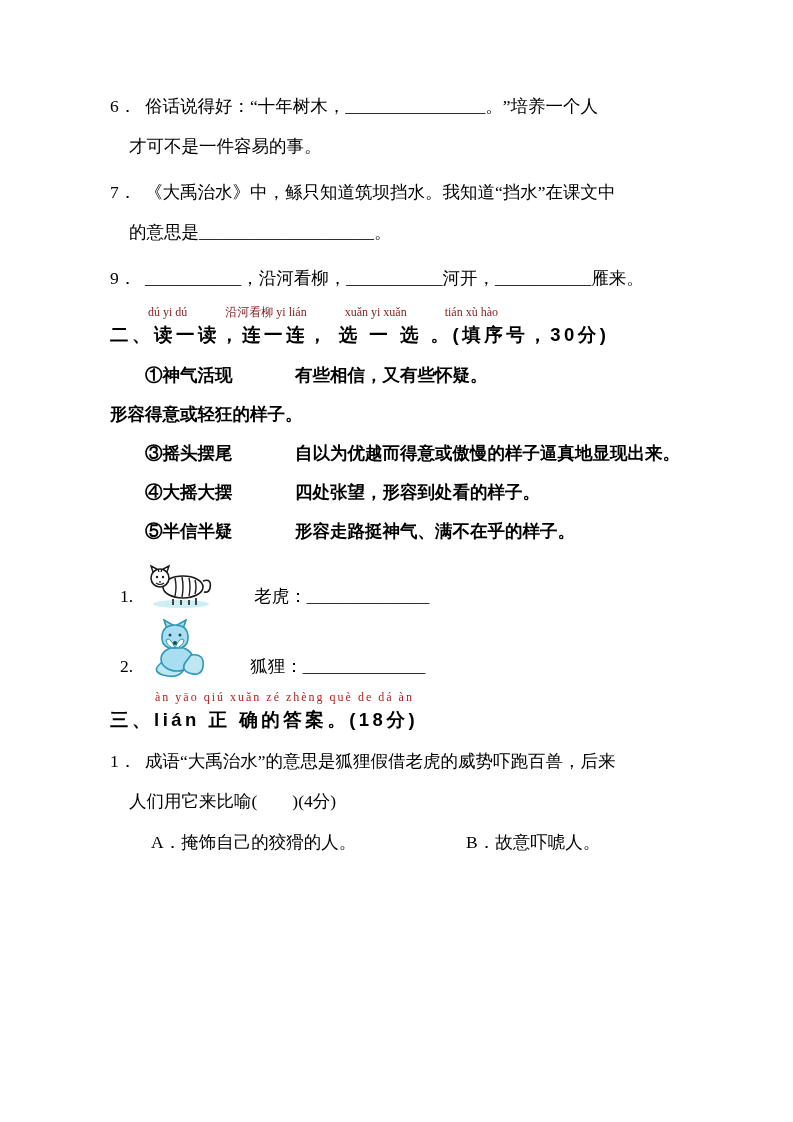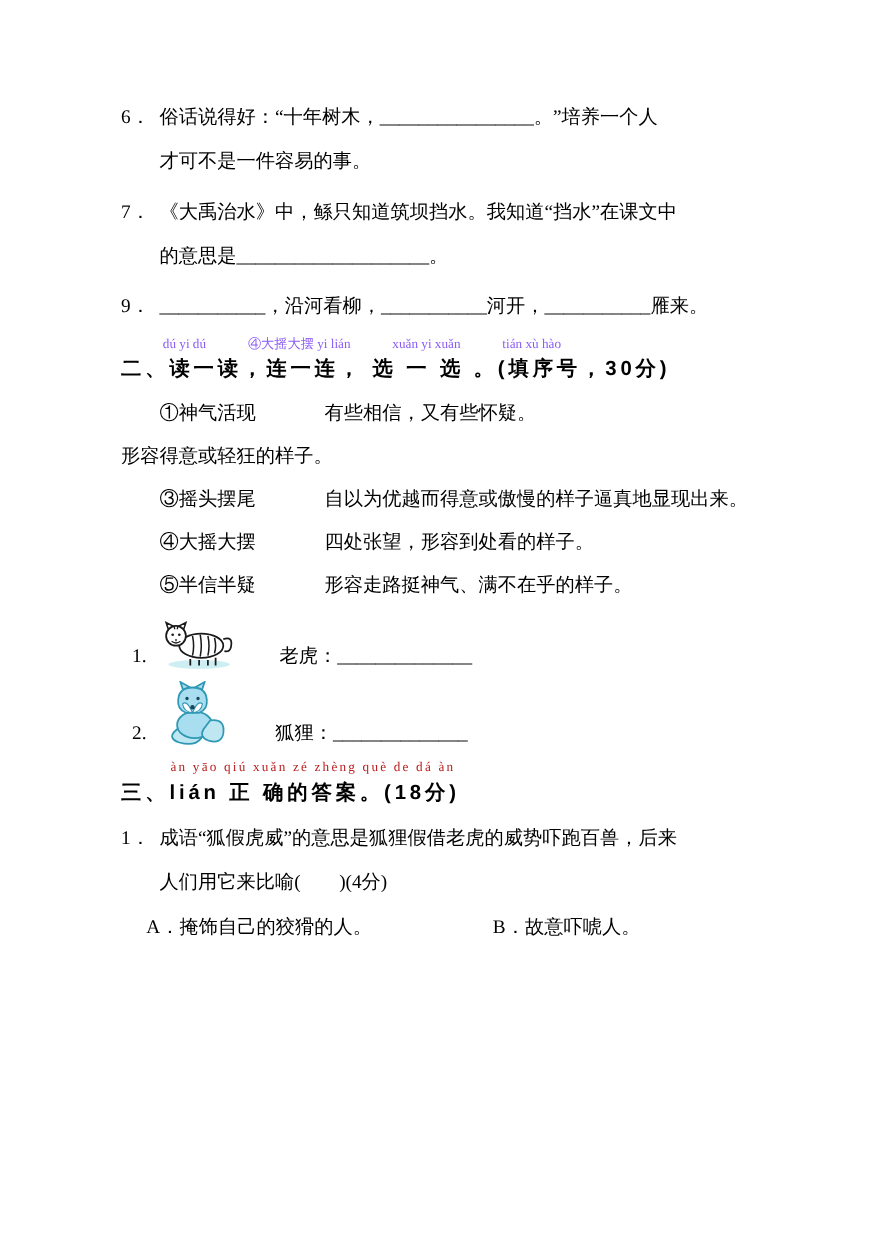--- a/index.html
+++ b/index.html
@@ -3,39 +3,39 @@
 <meta charset="utf-8">
 <style>
   html,body{margin:0;padding:0;background:#ffffff;}
   .page{
     width:712px;height:1122px;background:#ffffff;color:#000;
     font-family:"Liberation Serif","DejaVu Serif",serif;
     box-sizing:border-box;padding:86px 90px 0 110px;position:relative;
     overflow:hidden;
   }
   .line{font-size:17.5px;line-height:40px;white-space:nowrap;}
-  .line.cont{margin-left:35px;}
+  .line.cont{margin-left:19px;}
   .qblock{margin-bottom:6px;}
   .qnum{display:inline-block;min-width:35px;}
-  .pinyin-row{display:flex;gap:38px;margin-left:38px;font-size:12px;line-height:16px;color:#8b5cf6;}
+  .pinyin-row{display:flex;gap:38px;margin-left:38px;font-size:12px;line-height:16px;color:#7f1d1d;}
   .pinyin-line{margin-left:45px;font-size:12px;line-height:16px;letter-spacing:2px;color:#b91c1c;}
   .heading{
     font-family:"Liberation Sans","DejaVu Sans",sans-serif;
     font-weight:bold;font-size:18.5px;line-height:30px;letter-spacing:3.5px;
     white-space:nowrap;margin-bottom:6px;
   }
-  .match{margin-top:4px;margin-bottom:10px;}
+  .match{margin-top:4px;margin-bottom:10px;font-weight:bold;}
   .mrow{display:flex;line-height:39px;font-size:17.5px;}
   .term{margin-left:35px;width:150px;flex:0 0 150px;}
   .def{white-space:nowrap;text-align:right;}
   .animal-row{display:flex;align-items:flex-end;margin:6px 0 10px 10px;}
   .animal-num{font-size:17.5px;line-height:26px;margin-right:14px;}
   .animal-fig{margin-right:14px;line-height:0;}
   .animal-label{font-size:17.5px;line-height:26px;white-space:nowrap;margin-left:27px;}
-  .opts{display:flex;margin-left:23px;line-height:42px;font-size:17.5px;}
+  .opts{display:flex;margin-left:41px;line-height:42px;font-size:17.5px;}
   .optA{width:315px;flex:0 0 315px;white-space:nowrap;}
   .optB{white-space:nowrap;}
 </style>
 </head>
 <body>
 
 <div class="page">
 
   <section class="qblock">
     <div class="line"><span class="qnum">6．</span><span>俗话说得好：“十年树木，________________。”培养一个人</span></div>
@@ -47,21 +47,21 @@
     <div class="line cont">的意思是____________________。</div>
   </section>
 
 
   <section class="qblock">
     <div class="line"><span class="qnum">9．</span><span>___________，沿河看柳，___________河开，___________雁来。</span></div>
   </section>
 
   <div class="pinyin-row">
     <span>dú yi dú</span>
-    <span>④大摇大摆 yi lián</span>
+    <span>沿河看柳 yi lián</span>
     <span>xuǎn yi xuǎn</span>
     <span>tián xù hào</span>
   </div>
   <div class="heading">二、读一读，连一连， 选 一 选 。(填序号，30分)</div>
 
   <div class="match">
     <div class="mrow">
       <span class="term">①神气活现</span>
       <span class="def">有些相信，又有些怀疑。</span>
     </div>
@@ -121,21 +121,21 @@
         <circle cx="28" cy="24" r="2" fill="#1a4a5a"></circle>
       </svg>
     </span>
     <span class="animal-label">狐狸：______________</span>
   </div>
 
   <div class="pinyin-line">àn yāo qiú xuǎn zé zhèng què de dá àn</div>
   <div class="heading">三、lián 正 确的答案。(18分)</div>
 
   <section class="qblock">
-    <div class="line"><span class="qnum">1．</span><span>成语“狐假虎威”的意思是狐狸假借老虎的威势吓跑百兽，后来</span></div>
+    <div class="line"><span class="qnum">1．</span><span>成语“大禹治水”的意思是狐狸假借老虎的威势吓跑百兽，后来</span></div>
     <div class="line cont">人们用它来比喻(　　)(4分)</div>
     <div class="opts">
       <span class="optA">A．掩饰自己的狡猾的人。</span>
       <span class="optB">B．故意吓唬人。</span>
     </div>
   </section>
 
 </div>
 
 </body></html>

